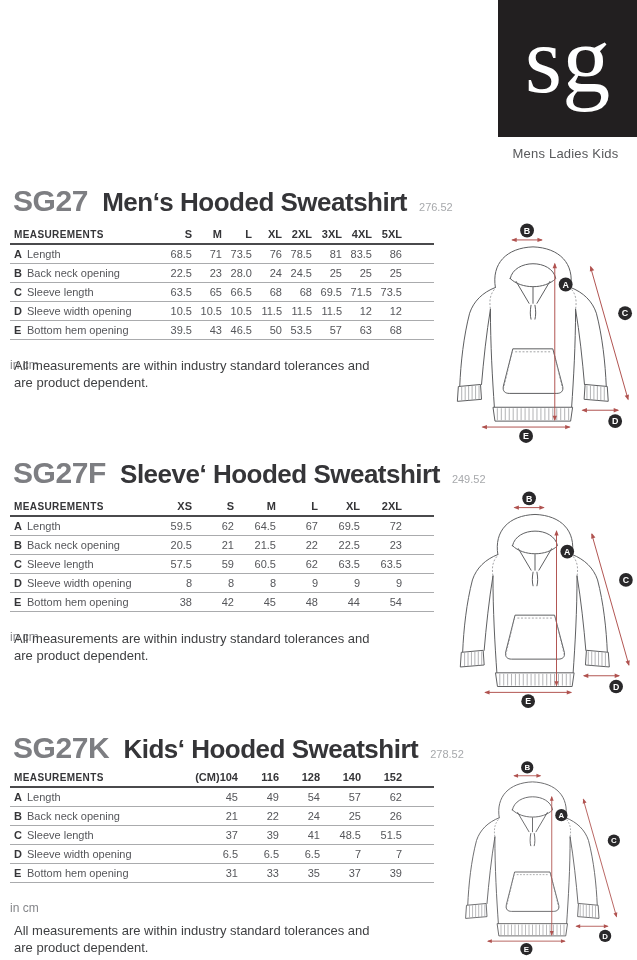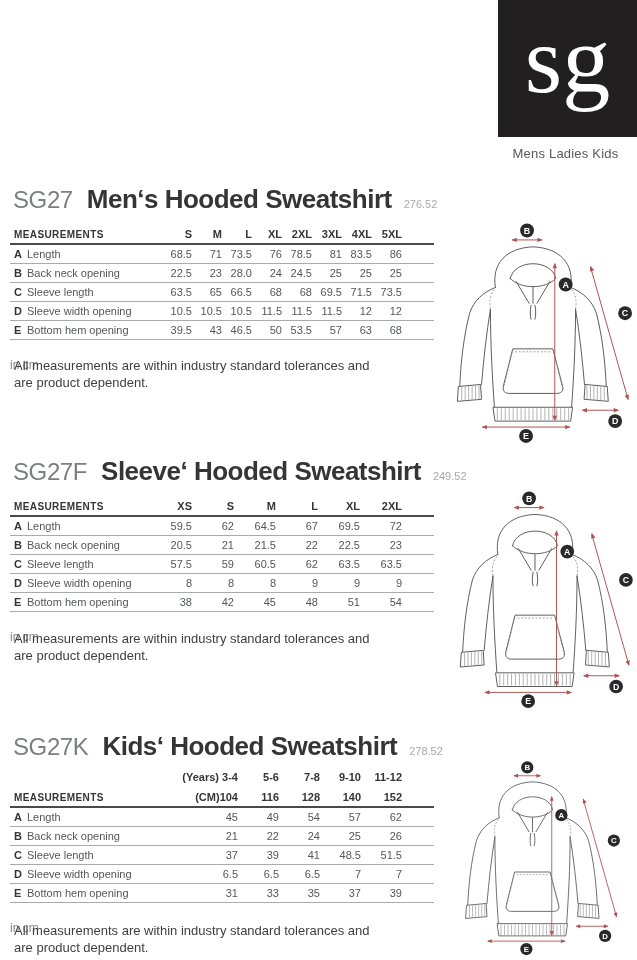--- a/index.html
+++ b/index.html
@@ -9,21 +9,21 @@
     background: #ffffff; font-family: "Liberation Sans", sans-serif;
   }
   
   .logo-box { position:absolute; left:498px; top:0; width:139px; height:137px;
     background:var(--logo-bg,#221f20); display:flex; justify-content:center; overflow:hidden; }
   .logo-text { font-family:"Liberation Serif", serif; color:#ffffff; font-size:96px; line-height:1; margin-top:12px; }
   .tagline { position:absolute; top:146px; left:496px; width:139px; text-align:center;
     font-size:13px; color:var(--tagline-gray,#58595b); letter-spacing:.2px; white-space:nowrap; }
   
   .sec-header { position:absolute; left:13px; display:flex; align-items:baseline; white-space:nowrap; }
-  .sec-code  { font-size:24px; color:var(--heading-gray,#7d7e82); letter-spacing:-.4px; }
+  .sec-code  { font-size:30px; color:var(--heading-gray,#7d7e82); letter-spacing:-.4px;font-weight:bold; }
   .sec-title { font-size:26px; font-weight:bold; color:var(--heading-dark,#353538); margin-left:14px; letter-spacing:-.5px; }
   .sec-num   { font-size:11px; color:var(--light-gray,#a7a9ac); margin-left:12px; }
   
   .spec-table { position:absolute; left:10px; width:424px; }
   .t-header { display:flex; align-items:flex-end; height:19px; padding-right:32px;
     border-bottom:2px solid var(--rule-dark,#4a4a4c); font-weight:bold; color:var(--heading-dark,#353538); }
   .h-label { flex:1; font-size:10px; letter-spacing:.4px; padding-left:4px; padding-bottom:3px; }
   .h-size  { font-size:11px; text-align:right; padding-bottom:3px; white-space:nowrap; }
   .t-headrow { display:flex; align-items:center; height:20px; padding-right:32px;
     font-weight:bold; font-size:11px; color:var(--heading-dark,#353538); }
@@ -272,21 +272,21 @@
       <span class="r-val">9</span>
       <span class="r-val">9</span>
     </div>
     <div class="t-row">
       <span class="r-key">E</span>
       <span class="r-label">Bottom hem opening</span>
       <span class="r-val">38</span>
       <span class="r-val">42</span>
       <span class="r-val">45</span>
       <span class="r-val">48</span>
-      <span class="r-val">51</span>
+      <span class="r-val">44</span>
       <span class="r-val">54</span>
     </div>
     <div class="unit">in cm</div>
   </div>
 
   <div class="note" style="top:630px">All measurements are within industry standard tolerances and
 are product dependent.</div>
 
   <svg class="hoodie" style="left:436px;top:490px;width:198px;height:219px" viewBox="0 0 202 224" xmlns="http://www.w3.org/2000/svg">
     <g class="garment">
@@ -359,28 +359,20 @@
     </g>
   </svg>
 
   <div class="sec-header" style="top:731px">
     <span class="sec-code">SG27K</span>
     <span class="sec-title">Kids‘ Hooded Sweatshirt</span>
     <span class="sec-num">278.52</span>
   </div>
 
   <div class="spec-table cols5" style="top:768px">
-    <div class="t-headrow">
-      <span class="h-label"></span>
-      <span class="h-size wide">(Years) 3-4</span>
-      <span class="h-size">5-6</span>
-      <span class="h-size">7-8</span>
-      <span class="h-size">9-10</span>
-      <span class="h-size">11-12</span>
-    </div>
     <div class="t-headrow with-rule">
       <span class="h-label" style="padding-bottom:0">MEASUREMENTS</span>
       <span class="h-size wide" style="padding-bottom:0">(CM)104</span>
       <span class="h-size" style="padding-bottom:0">116</span>
       <span class="h-size" style="padding-bottom:0">128</span>
       <span class="h-size" style="padding-bottom:0">140</span>
       <span class="h-size" style="padding-bottom:0">152</span>
     </div>
     <div class="t-row">
       <span class="r-key">A</span>

